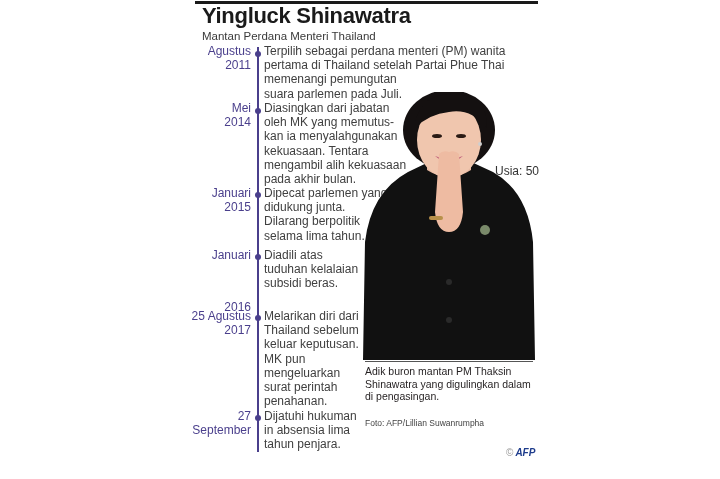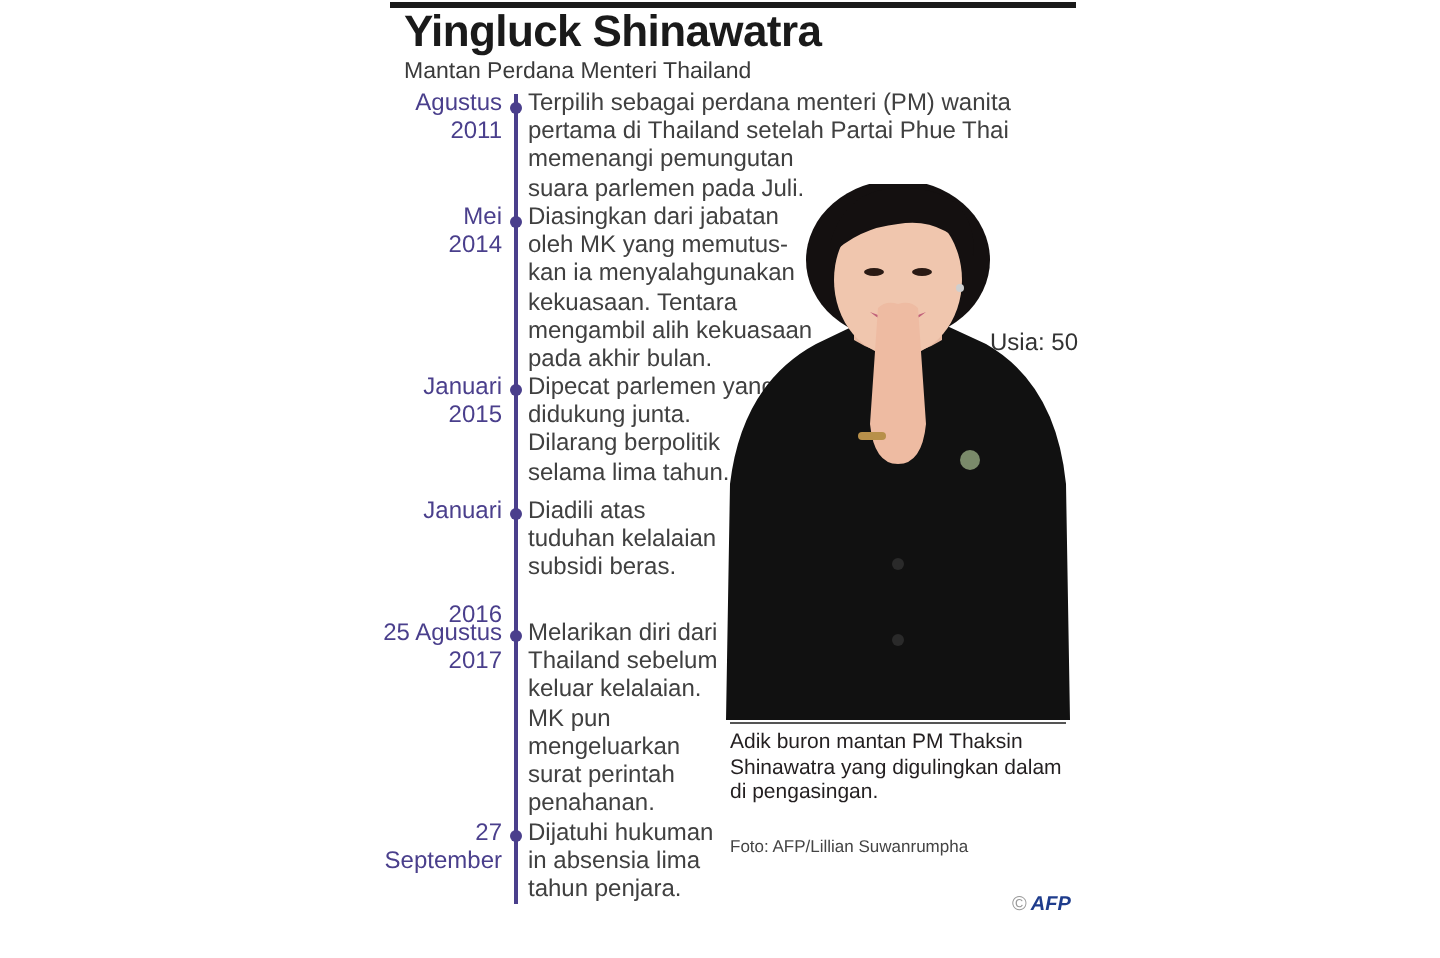--- a/index.html
+++ b/index.html
@@ -89,21 +89,21 @@
 
 <div>
   <div class="date-wrap" style="top:309px;">
     <div class="date" style="top:0;">25 Agustus</div>
     <div class="date" style="top:14px;">2017</div>
   </div>
   <div class="dot" style="top:315px;"></div>
   <div class="desc" style="top:309px;">
     <div>Melarikan diri dari</div>
     <div>Thailand sebelum</div>
-    <div>keluar kelalaian.</div>
+    <div>keluar keputusan.</div>
     <div>MK pun</div>
     <div>mengeluarkan</div>
     <div>surat perintah</div>
     <div>penahanan.</div>
   </div>
 </div>
 
 <div>
   <div class="date-wrap" style="top:409px;">
     <div class="date" style="top:0;">27</div>

